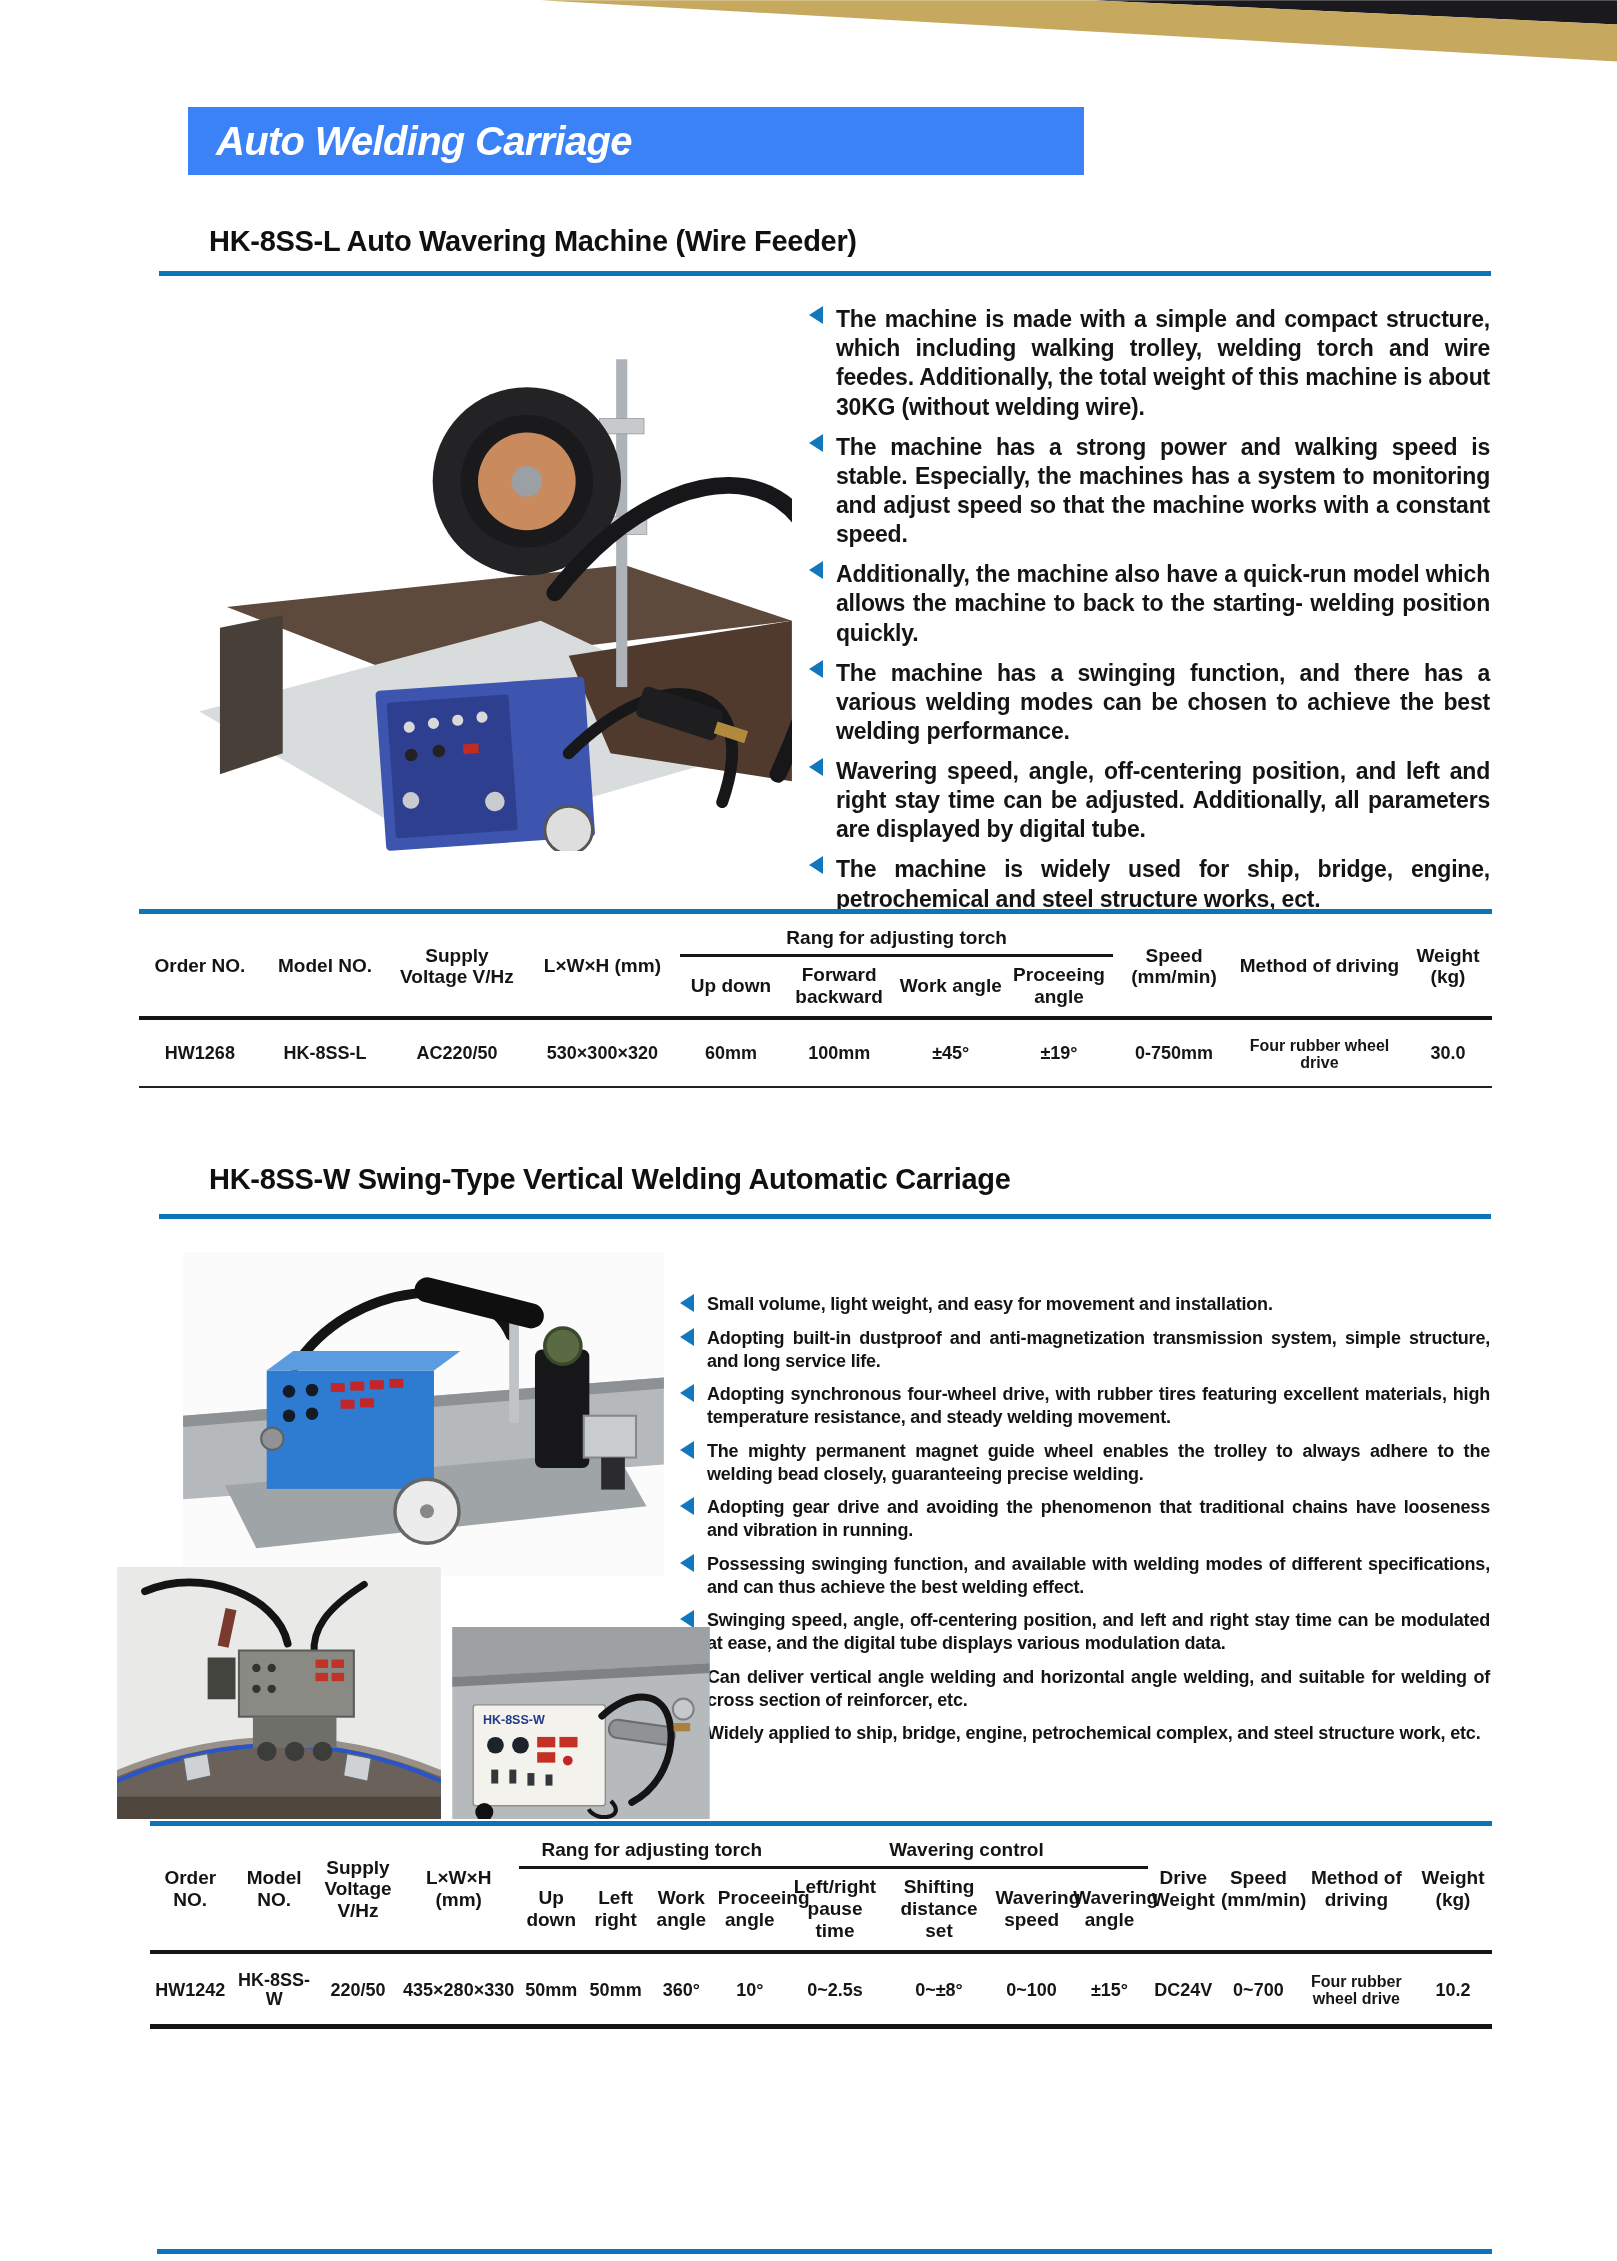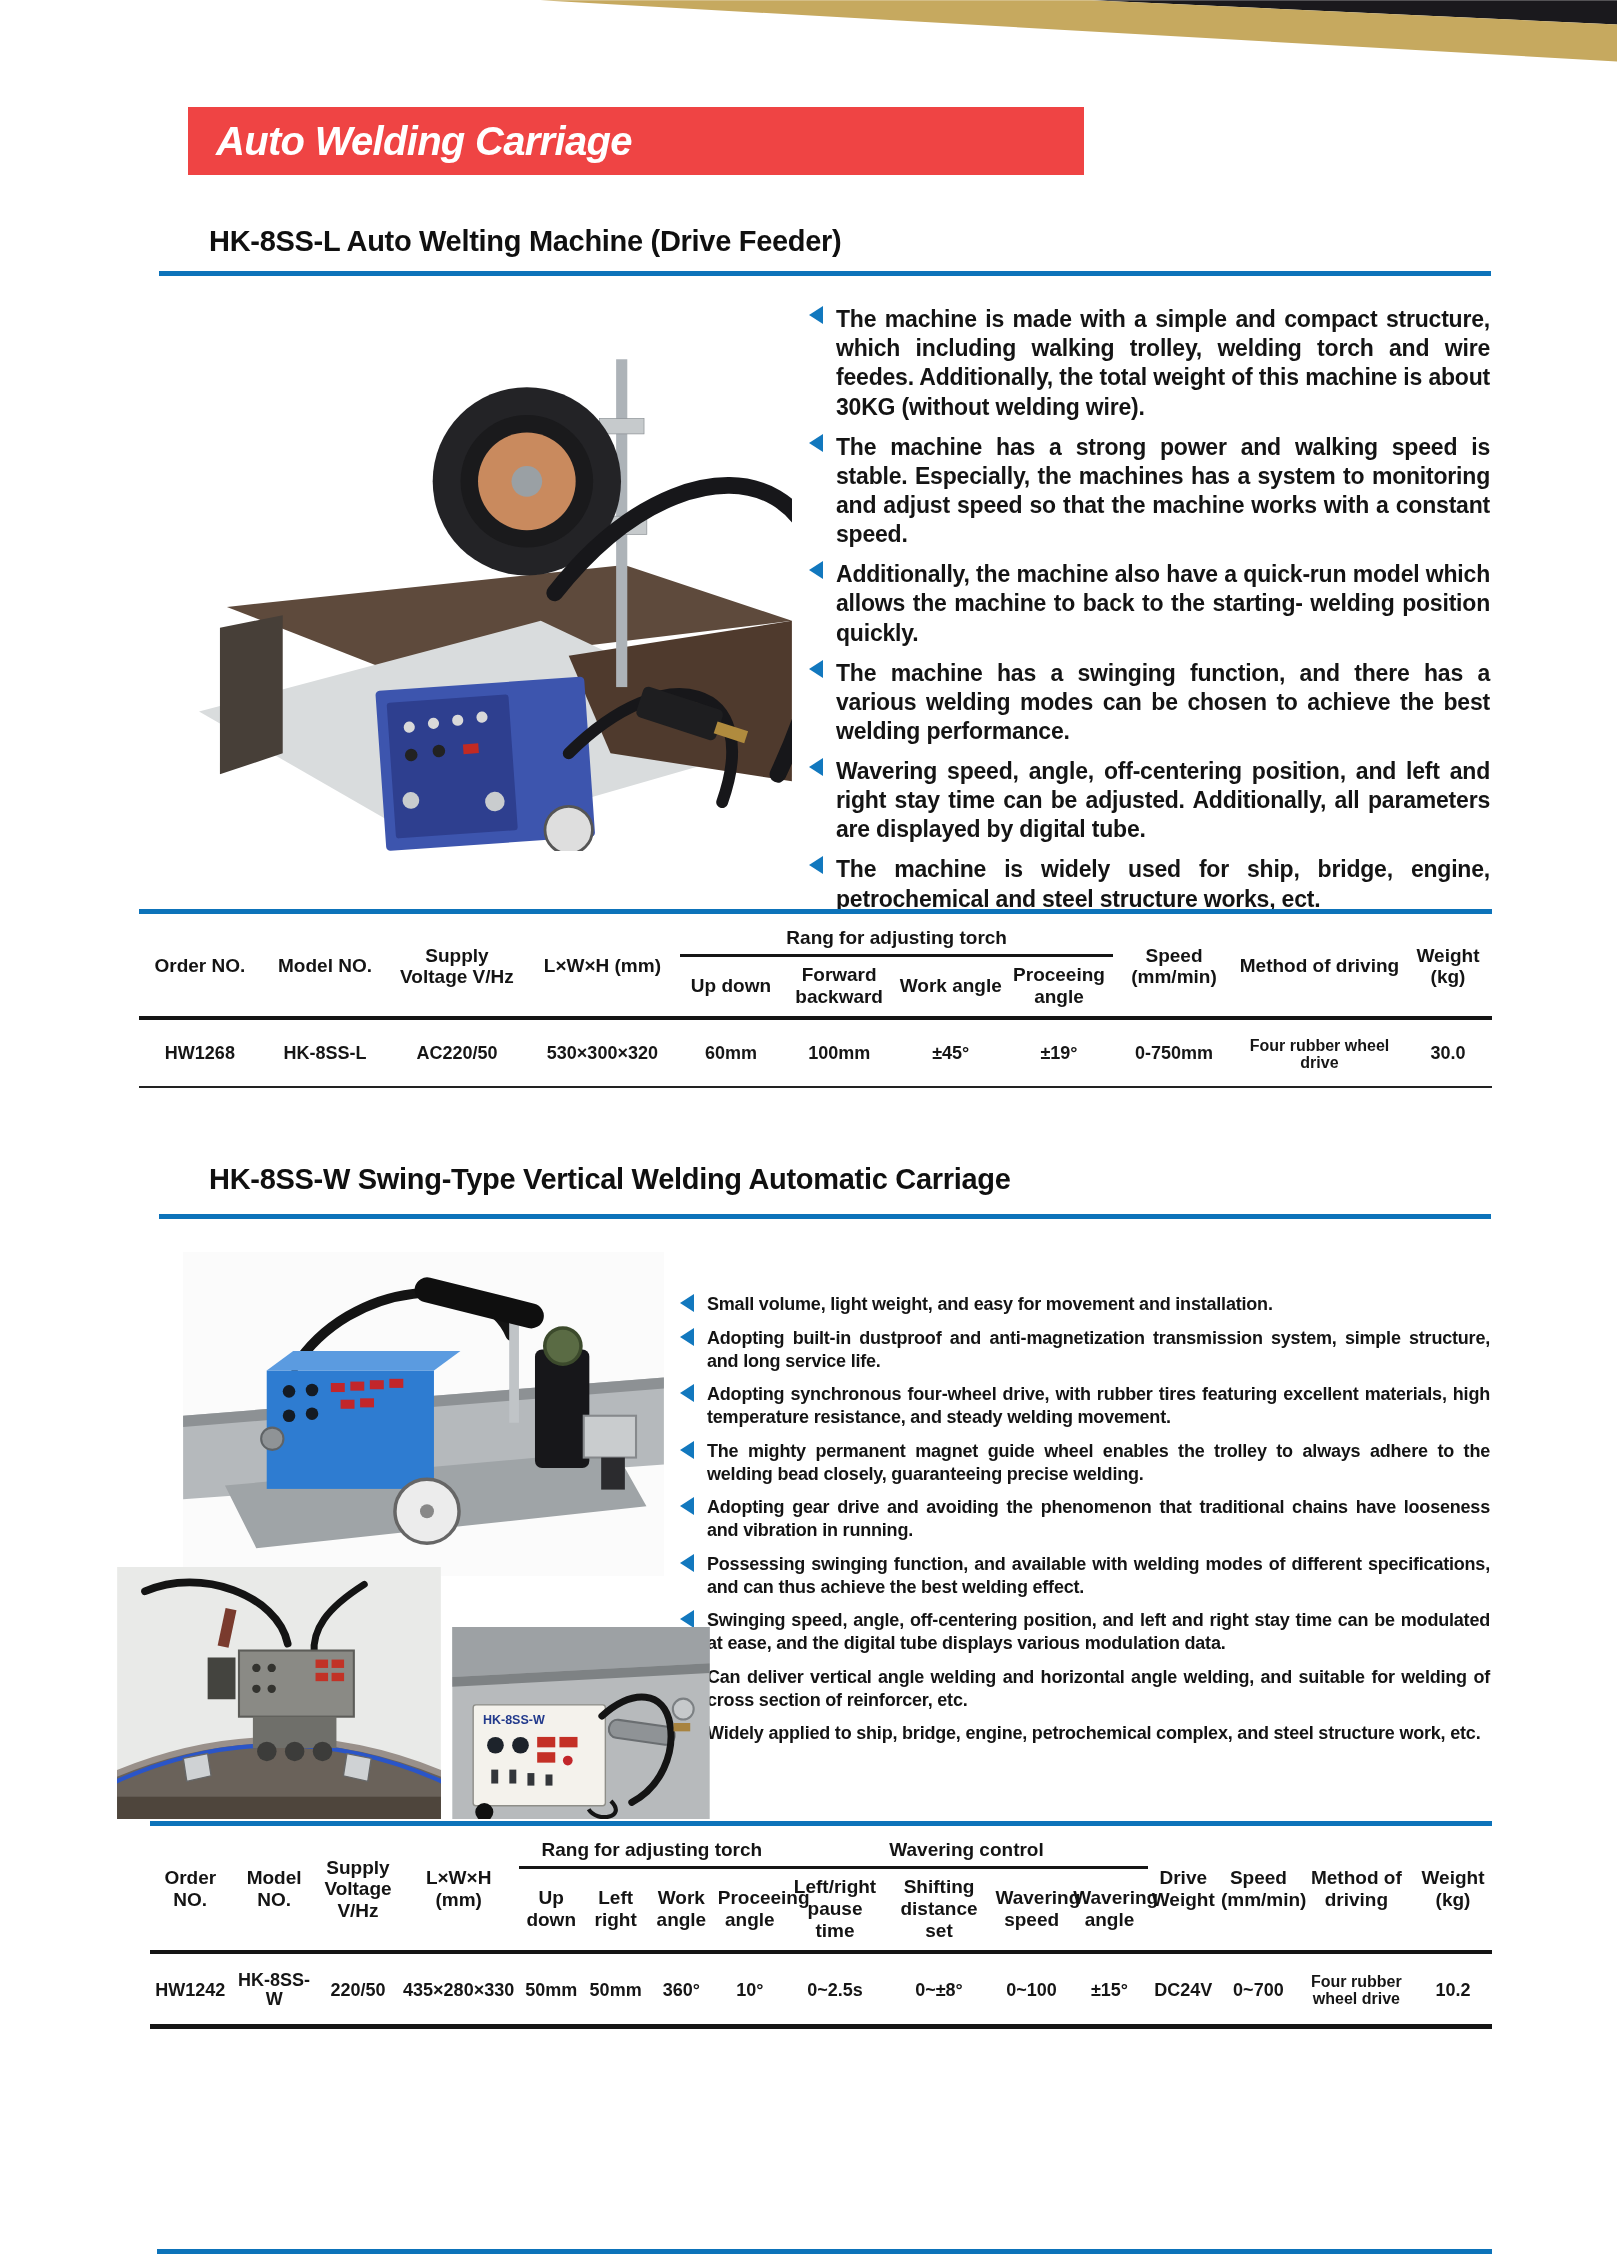--- a/index.html
+++ b/index.html
@@ -3,21 +3,21 @@
 <meta charset="utf-8">
 <style>
   html,body{margin:0;padding:0;background:#ffffff;}
   .page{position:relative;width:1618px;height:2261px;background:#ffffff;overflow:hidden;
         font-family:"Liberation Sans", sans-serif;color:#161616;}
 
   
   .corner-svg{position:absolute;top:0;left:0;}
 
   
-  .banner{position:absolute;left:188px;top:107px;width:896px;height:68px;background:#ef4444;
+  .banner{position:absolute;left:188px;top:107px;width:896px;height:68px;background:#3b82f6;
           display:flex;align-items:center;}
   .banner-title{color:#ffffff;font-size:40px;font-weight:bold;font-style:italic;
                 padding-left:28px;letter-spacing:-0.7px;}
 
   .sec-title{position:absolute;font-size:29px;font-weight:bold;color:#101010;letter-spacing:-0.3px;}
   .rule{position:absolute;height:4.9px;background:#0d73ba;}
 
   
   .bullets{position:absolute;}
   .bullet{display:flex;margin-bottom:2.8px;}
@@ -52,21 +52,21 @@
 
   <svg class="corner-svg" width="1618" height="84" viewBox="0 0 2320 120">
     <polygon points="1565,0 2320,0 2320,35" fill="#1a191d"></polygon>
     <polygon points="775,0 1565,0 2320,35 2320,88" fill="#c6a95f"></polygon>
   </svg>
 
   <div class="banner">
     <div class="banner-title">Auto Welding Carriage</div>
   </div>
 
-  <div class="sec-title" style="left:209px;top:225px;">HK-8SS-L  Auto Welting Machine  (Drive Feeder)</div>
+  <div class="sec-title" style="left:209px;top:225px;">HK-8SS-L  Auto Wavering Machine  (Wire Feeder)</div>
   <div class="rule" style="left:159px;top:271px;width:1332px;"></div>
 
   <svg class="photo" style="left:178px;top:293px;" width="614" height="558" viewBox="0 0 880 800">
     <polygon points="70,450 640,390 880,470 300,540" fill="#5e4a3c"></polygon>
     <polygon points="30,600 520,470 880,640 360,790" fill="#d9dcdd"></polygon>
     <polygon points="560,520 880,470 880,700 620,660" fill="#4f3a2d"></polygon>
     <polygon points="60,480 150,462 150,660 60,690" fill="#473f38"></polygon>
     <rect x="628" y="95" width="16" height="470" fill="#adb3b8"></rect>
     <rect x="600" y="320" width="72" height="26" fill="#c6cacc" stroke="#8b9094"></rect>
     <rect x="604" y="180" width="64" height="22" fill="#c6cacc" stroke="#8b9094"></rect>

